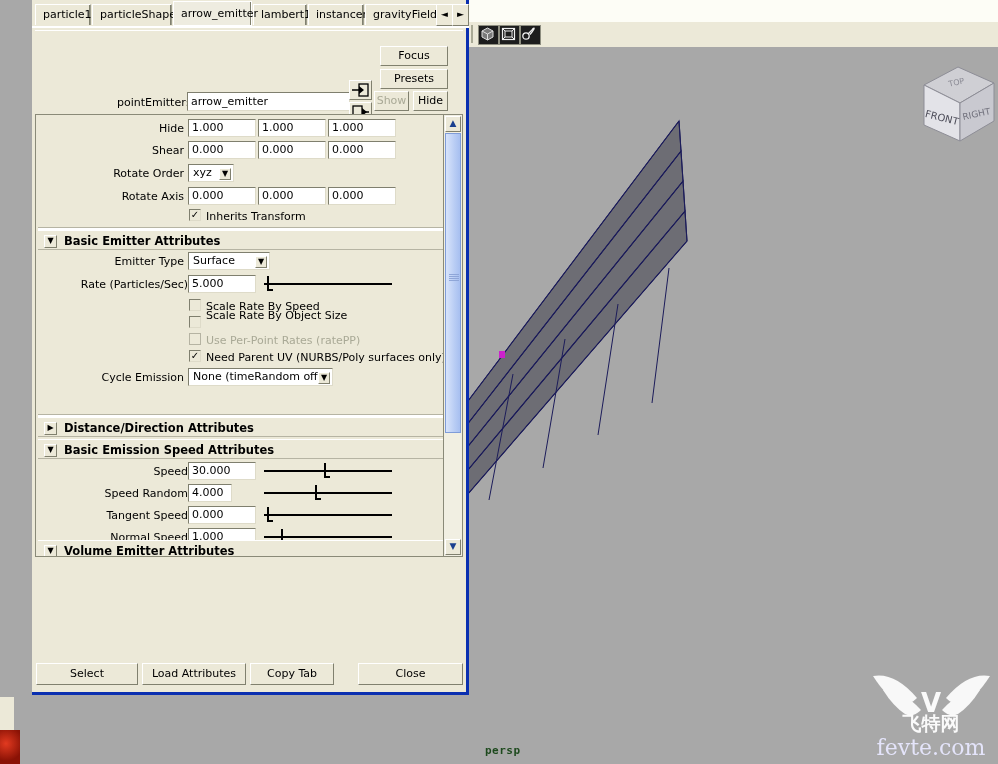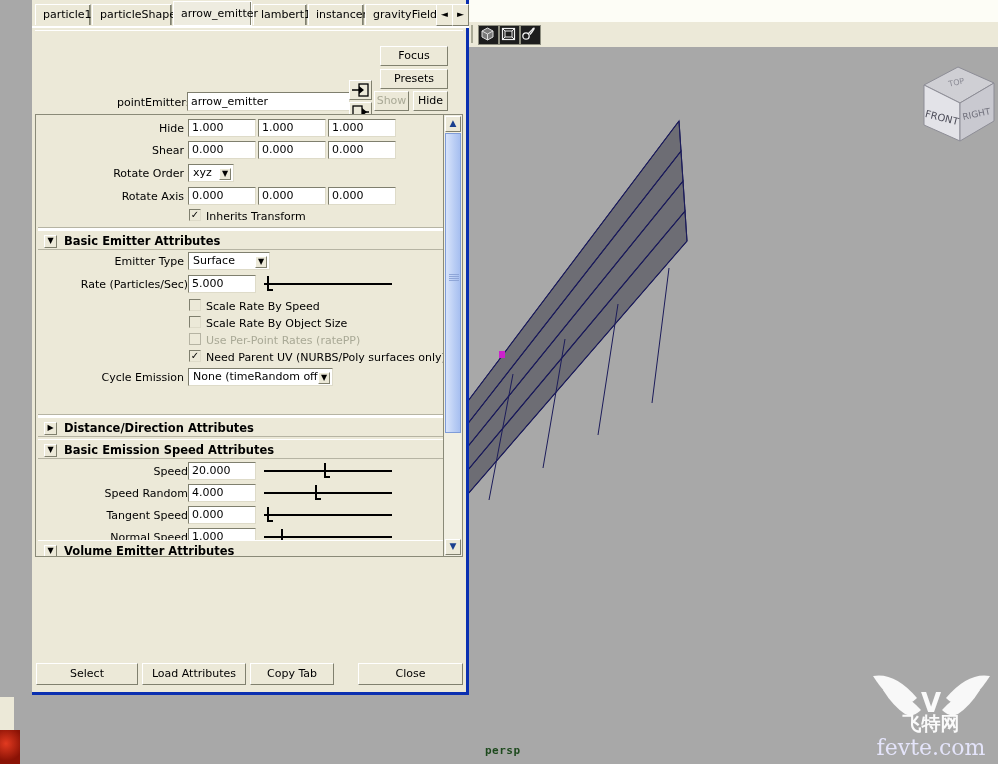--- a/index.html
+++ b/index.html
@@ -316,21 +316,21 @@
               <div class="hl"></div>
               <div class="hb"></div>
             </div>
         </div>
       </div>
 
       <div class="chk" style="left:153px;top:184px;"></div>
       <div class="chk-lbl" style="left:170px;top:185px;">Scale Rate By Speed</div>
 
       <div class="chk" style="left:153px;top:201px;"></div>
-      <div class="chk-lbl" style="left:170px;top:202px;text-align:center;">Scale Rate By Object Size</div>
+      <div class="chk-lbl" style="left:170px;top:194px;text-align:center;">Scale Rate By Object Size</div>
 
       <div class="chk dim" style="left:153px;top:218px;"></div>
       <div class="chk-lbl dim" style="left:170px;top:219px;">Use Per-Point Rates (ratePP)</div>
 
       <div class="chk" style="left:153px;top:235px;">✓</div>
       <div class="chk-lbl" style="left:170px;top:236px;">Need Parent UV (NURBS/Poly surfaces only)</div>
 
       <div class="row" style="left:0;top:253px;width:360px;">
         <div class="lbl" style="right:212px;">Cycle Emission</div>
         <div class="drop" style="left:152px;top:0;width:145px;">
@@ -347,33 +347,33 @@
         <div class="sec-t">Distance/Direction Attributes</div>
       </div>
 
       <div class="sec" style="top:324px;">
         <div class="tri">▼</div>
         <div class="sec-t">Basic Emission Speed Attributes</div>
       </div>
 
       <div class="row" style="left:0;top:347px;width:400px;">
         <div class="lbl" style="right:248px;">Speed</div>
-        <div class="fld" style="left:152px;top:0;width:68px;">20.000</div>
+        <div class="fld" style="left:152px;top:0;width:68px;">30.000</div>
         <div class="slider" style="left:228px;top:1px;width:128px;">
           <div class="track"></div>
           <div class="handle" style="left:47%;">
               <div class="hl"></div>
               <div class="hb"></div>
             </div>
         </div>
       </div>
 
       <div class="row" style="left:0;top:369px;width:400px;">
         <div class="lbl" style="right:248px;">Speed Random</div>
-        <div class="fld" style="left:152px;top:0;width:68px;">4.000</div>
+        <div class="fld" style="left:152px;top:0;width:44px;">4.000</div>
         <div class="slider" style="left:228px;top:1px;width:128px;">
           <div class="track"></div>
           <div class="handle" style="left:40%;">
               <div class="hl"></div>
               <div class="hb"></div>
             </div>
         </div>
       </div>
 
       <div class="row" style="left:0;top:391px;width:400px;">

